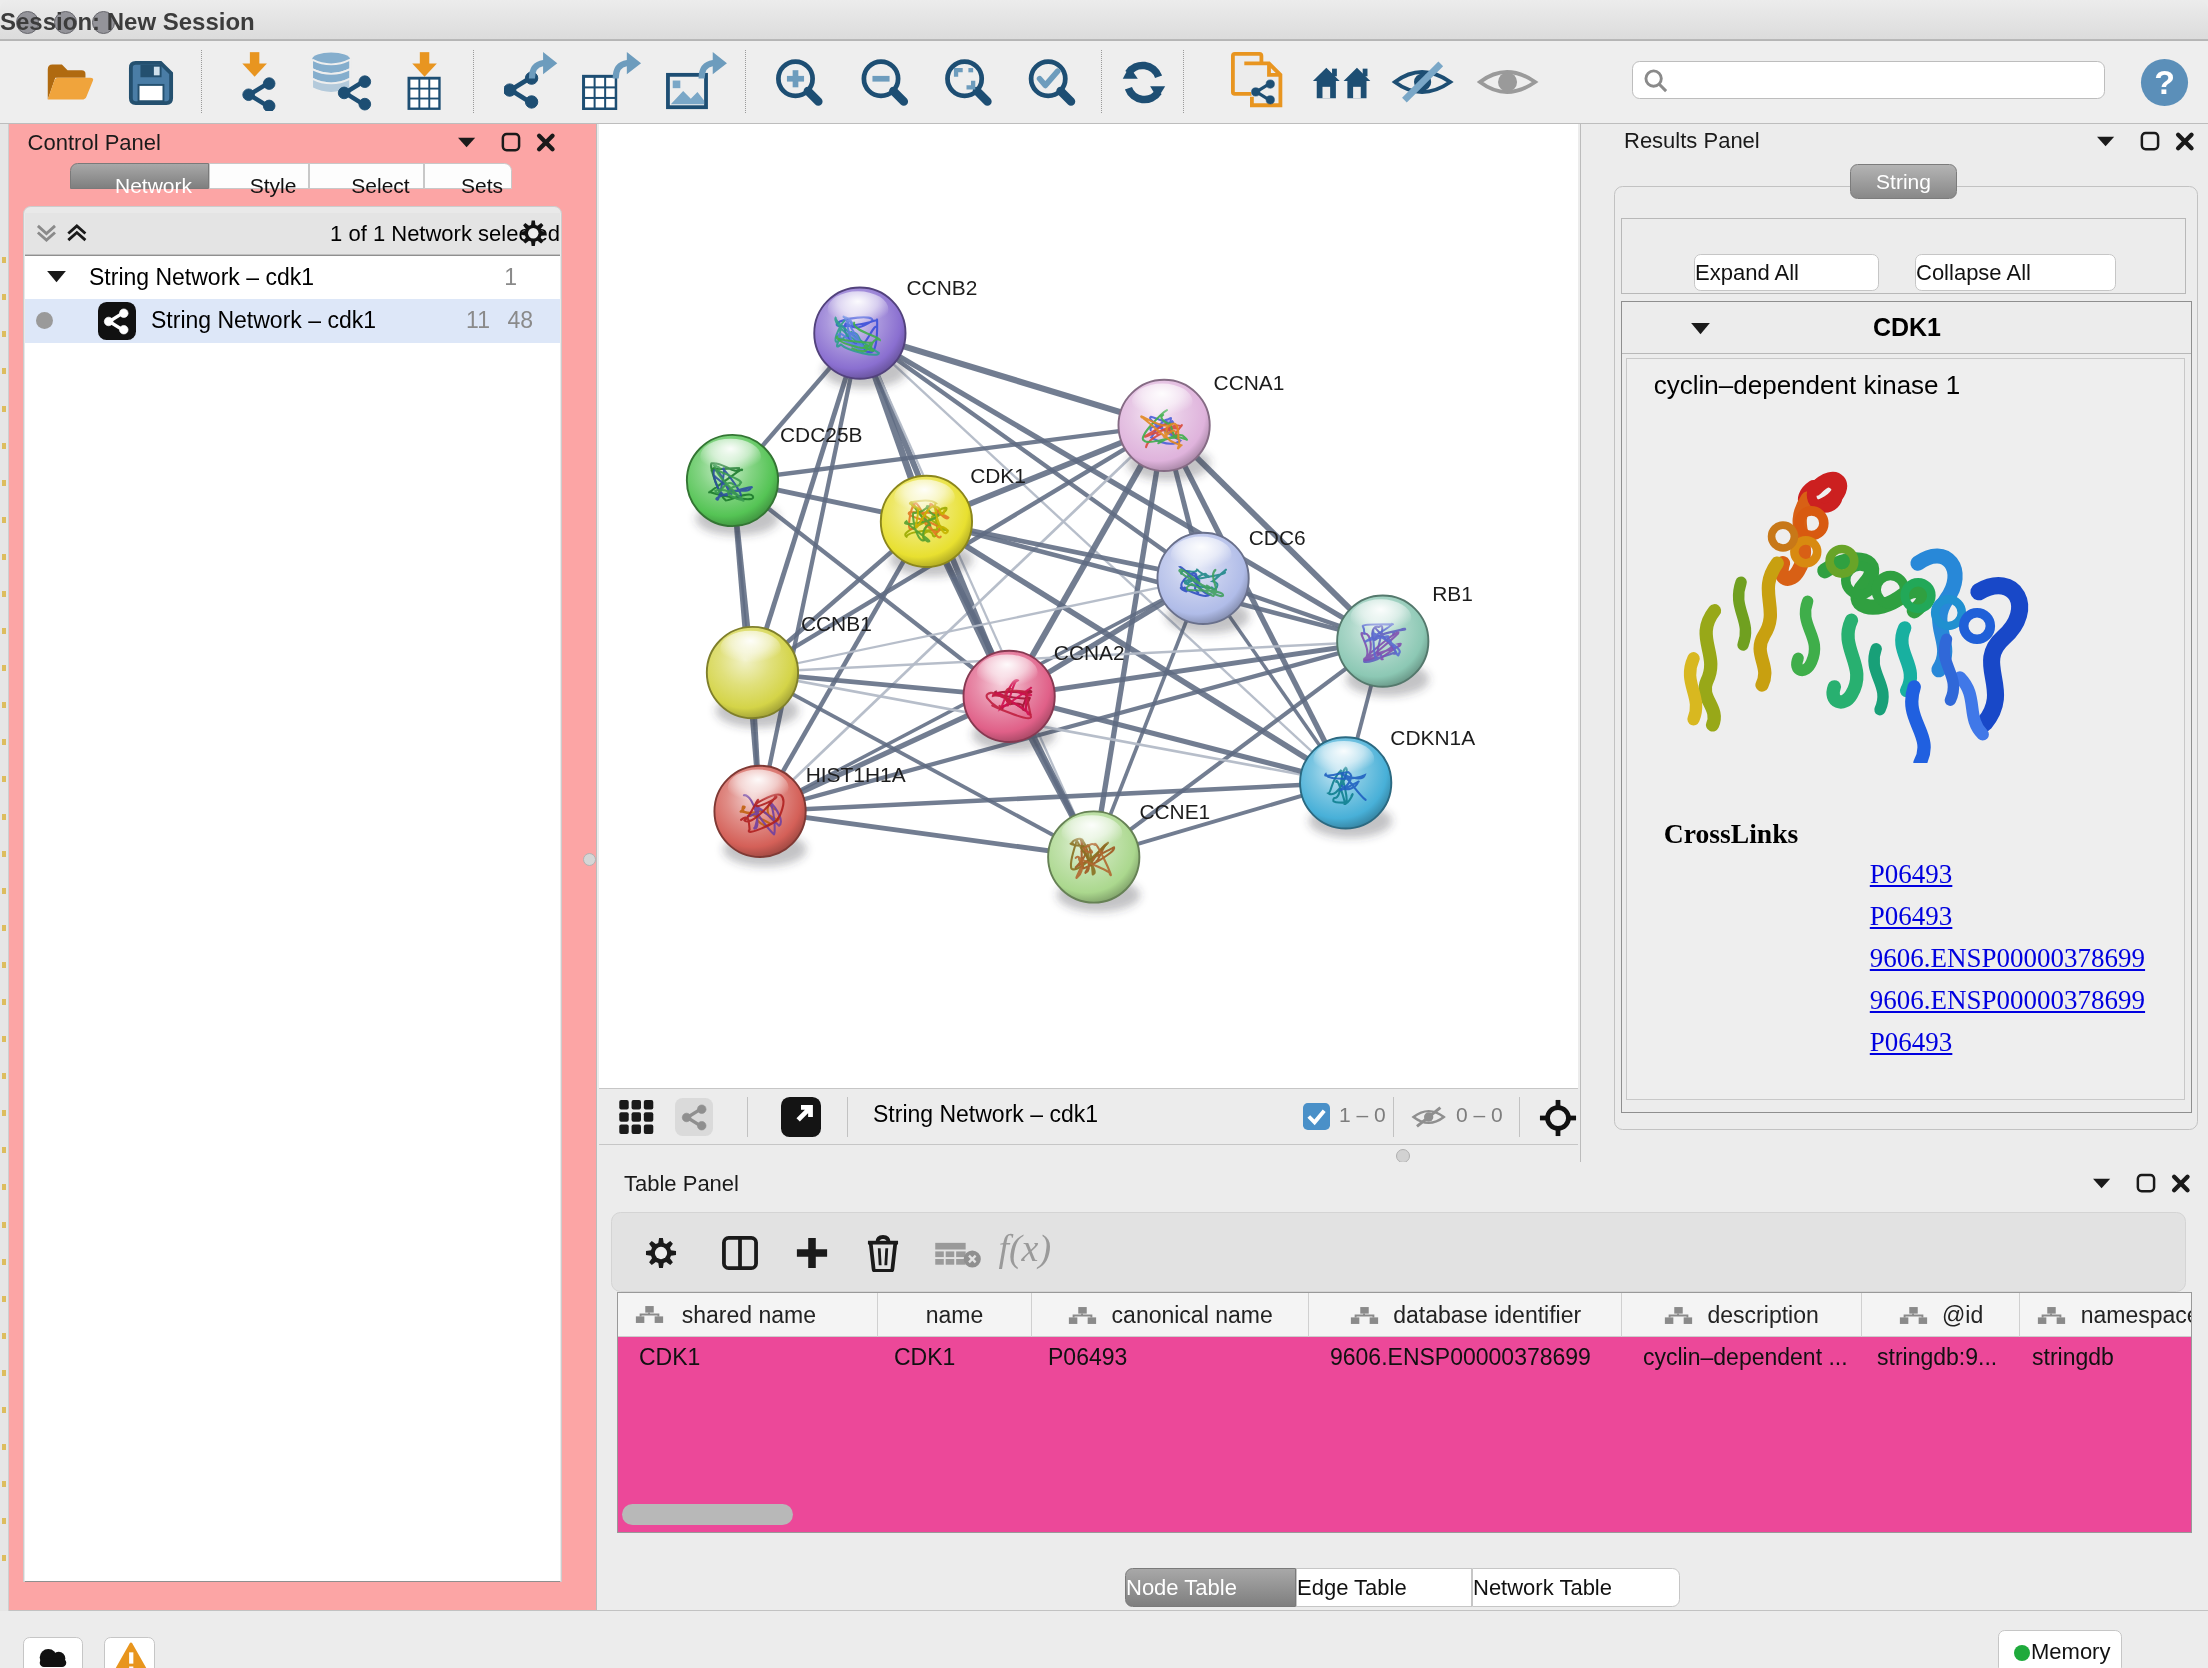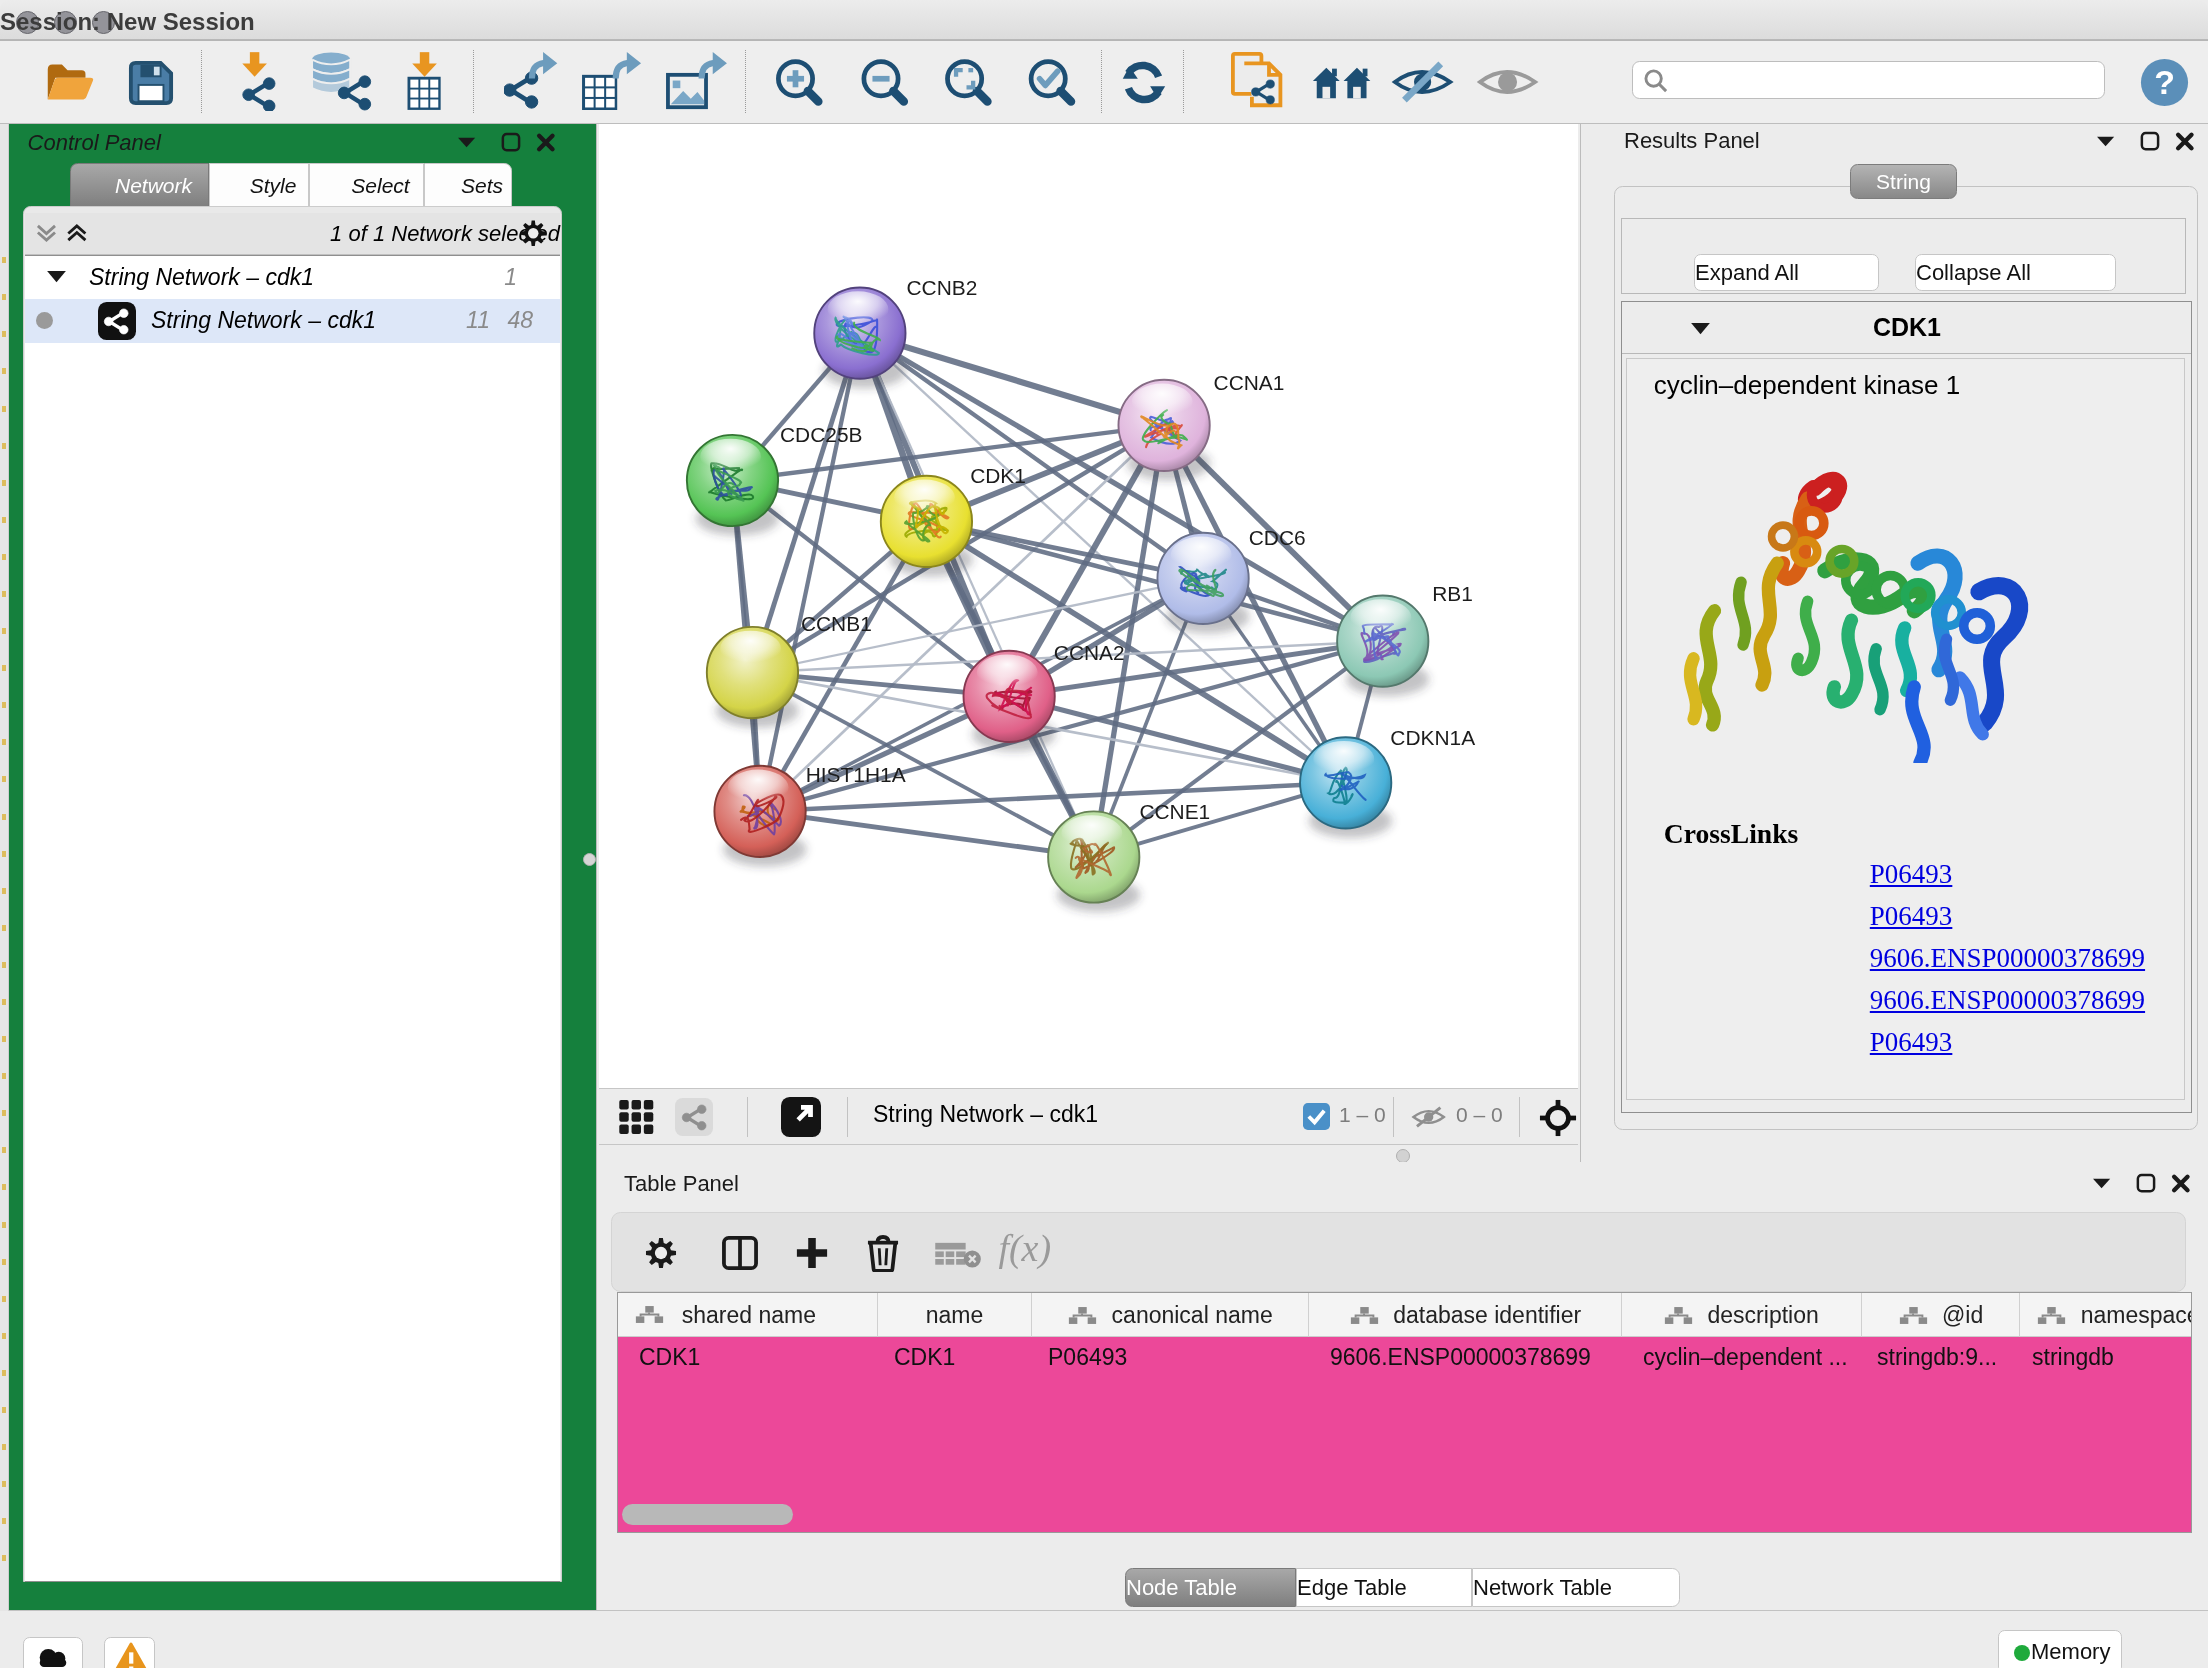--- a/index.html
+++ b/index.html
@@ -2,22 +2,22 @@
 <html style="font-size:15px"><head><meta charset="utf-8"><style>
 * { margin:0; padding:0; box-sizing:border-box; }
 html,body { width:2208px; height:1668px; font-family:'Liberation Sans',sans-serif; background:#ececec; overflow:hidden; }
 .abs { position:absolute; }
 .titlebar { position:absolute; left:0; top:0; width:2208px; height:40px;
   background:linear-gradient(#ececec,#dcdcdc); border-bottom:1px solid #b8b8b8; border-radius:9.5px 9.5px 0 0; }
 .tlight { position:absolute; top:10.5px; width:23px; height:23px; border-radius:50%; background:#94949a; border:1.4px solid #67676d; }
 .wtitle { position:absolute; top:7.6px; width:2208px; text-align:left; font-size:24px; font-weight:bold; color:#3c3c3c; }
 .toolbar { position:absolute; left:0; top:40px; width:2208px; height:84px; background:#eeeeee; border-top:1px solid #b5b5b5; border-bottom:1.9px solid #bdbdbd; }
 .panel-title { font-size:22px; color:#1a1a1a; }
-.leftpanel { position:absolute; left:0; top:124px; width:597px; height:1487px; background:#15803d; border-right:1.9px solid #bcbcbc;font-style:italic; }
-.tab { position:absolute; top:39px; height:44px; font-size:21px; text-align:center; line-height:43px; background:#fdfdfd; color:#111; border:1px solid #c8c8c8;padding-left:28px; }
+.leftpanel { position:absolute; left:0; top:124px; width:597px; height:1487px; background:#fca5a5; border-right:1.9px solid #bcbcbc; }
+.tab { position:absolute; top:39px; height:26px; font-size:21px; text-align:center; line-height:43px; background:#fdfdfd; color:#111; border:1px solid #c8c8c8;padding-left:28px; }
 .tab.sel { background:linear-gradient(#a8a8a8,#7f7f7f); color:#fff; border-color:#7a7a7a; }
 .cp-body { position:absolute; left:23px; top:82px; width:539px; height:1376px; background:#e9e9e9; border:1px solid #cccccc; border-radius:7.6px 7.6px 0 0; }
 .selbar { position:absolute; left:1px; top:5.7px; width:535px; height:42px; background:#e4e4e4; border-bottom:1px solid #c0c0c0; }
 .cp-list { position:absolute; left:1px; top:48px; width:535px; height:1327px; background:#ffffff; border:1.9px solid #8f8f8f; border-left:none; border-right:none; }
 .canvas { position:absolute; left:599px; top:124px; width:979px; height:964px; background:#ffffff; }
 .nettb { position:absolute; left:599px; top:1088px; width:979px; height:57px; background:#ececec; border-top:1.9px solid #c6c6c6; border-bottom:1.9px solid #c6c6c6; }
 .rightpanel { position:absolute; left:1580px; top:124px; width:629px; height:1039px; background:#ececec; border-left:1.9px solid #bcbcbc; }
 .tablepanel { position:absolute; left:599px; top:1162px; width:1609px; height:448px; background:#ececec; }
 .statusbar { position:absolute; left:0; top:1610px; width:2208px; height:58px; background:#ececec; border-top:1.9px solid #c2c2c2; }
 .btn { background:#ffffff; border:1px solid #c6c6c6; border-radius:6.7px; font-size:22px; color:#111; text-align:left; position:absolute;margin-top:15px; }

